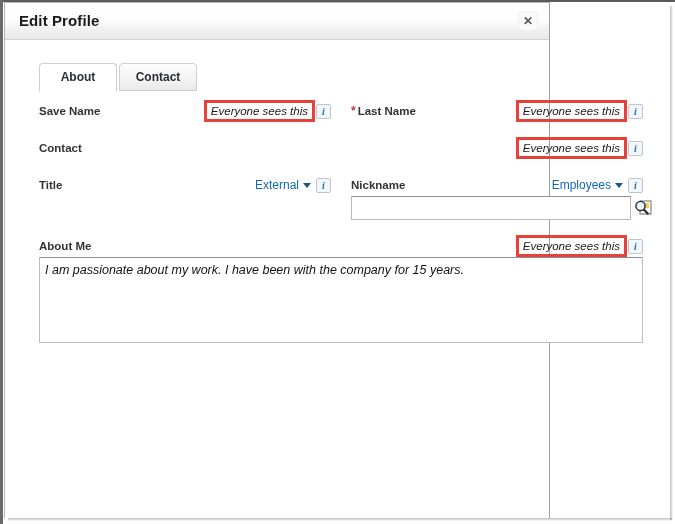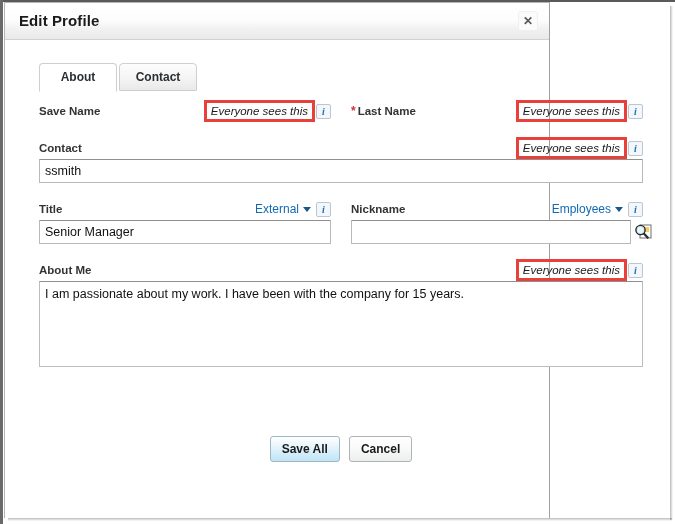--- a/index.html
+++ b/index.html
@@ -274,20 +274,21 @@
     border-top-color: #8f8f8f;
     background: #ffffff;
     font-size: 12.5px;
     font-family: "Liberation Sans", sans-serif;
     color: #111111;
     padding: 4px 5px;
     outline: none;
     resize: none;
     line-height: 1.35;
     border-radius: 1px;
+    font-style: italic;
   }
   .spacer-md { height: 15px; }
 
   
   .button-row {
     position: absolute;
     left: 0;
     top: 336px;
     width: 604px;
     display: flex;
@@ -370,40 +371,34 @@
 
       <div class="row">
         <div class="col full">
           <div class="field-head">
             <span class="field-label">Contact</span>
             <div class="head-right">
               <span class="visibility-text boxed">Everyone sees this</span>
               <span class="info-icon">i</span>
             </div>
           </div>
-          <div class="input-wrap">
-            <input class="text-input" type="text" value="ssmith" style="">
-          </div>
         </div>
       </div>
 
       <div class="spacer-md"></div>
 
       <div class="row">
 
         <div class="col">
           <div class="field-head">
             <span class="field-label">Title</span>
             <div class="head-right">
               <span class="picker-text"><span>External</span><span class="caret"></span></span>
               <span class="info-icon">i</span>
             </div>
-          </div>
-          <div class="input-wrap">
-            <input class="text-input" type="text" value="Senior Manager" style="">
           </div>
         </div>
 
         <div class="col">
           <div class="field-head">
             <span class="field-label">Nickname</span>
             <div class="head-right">
               <span class="picker-text"><span>Employees</span><span class="caret"></span></span>
               <span class="info-icon">i</span>
             </div>
@@ -431,20 +426,16 @@
             <span class="field-label">About Me</span>
             <div class="head-right">
               <span class="visibility-text boxed">Everyone sees this</span>
               <span class="info-icon">i</span>
             </div>
           </div>
           <textarea class="textarea" style="">I am passionate about my work. I have been with the company for 15 years.</textarea>
         </div>
       </div>
 
-      <div class="button-row">
-        <button class="btn primary">Save All</button>
-        <button class="btn secondary">Cancel</button>
-      </div>
 
     </div>
   </div>
 </div>
 
 </body></html>

